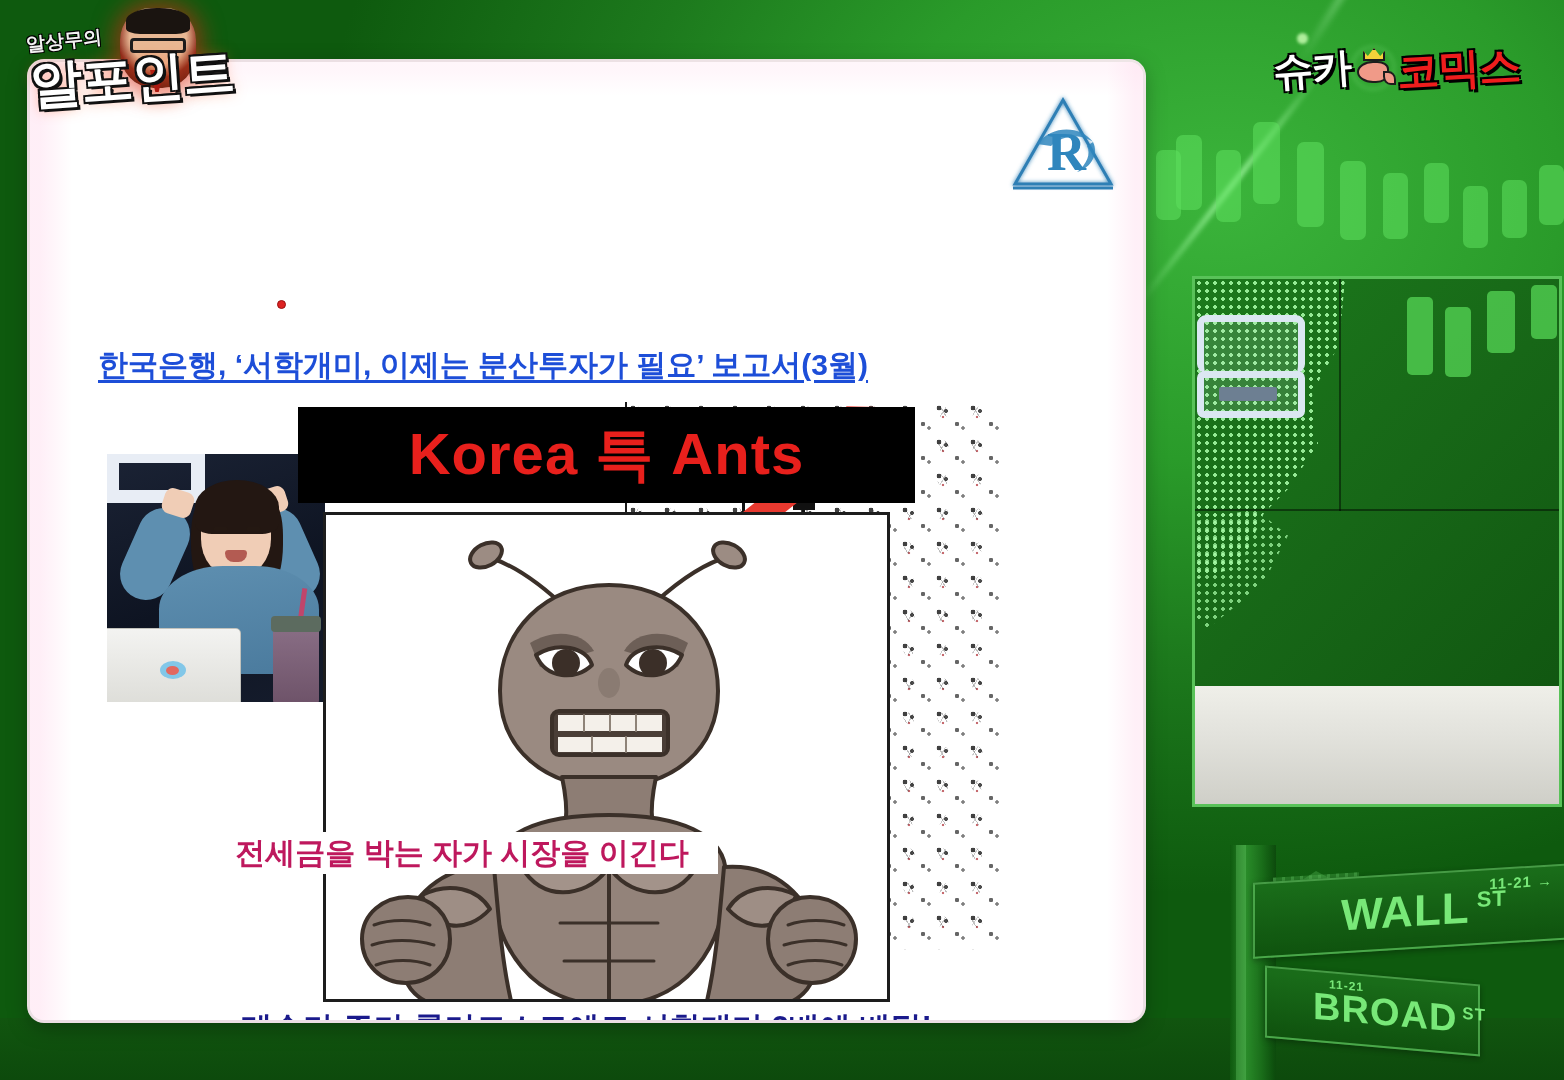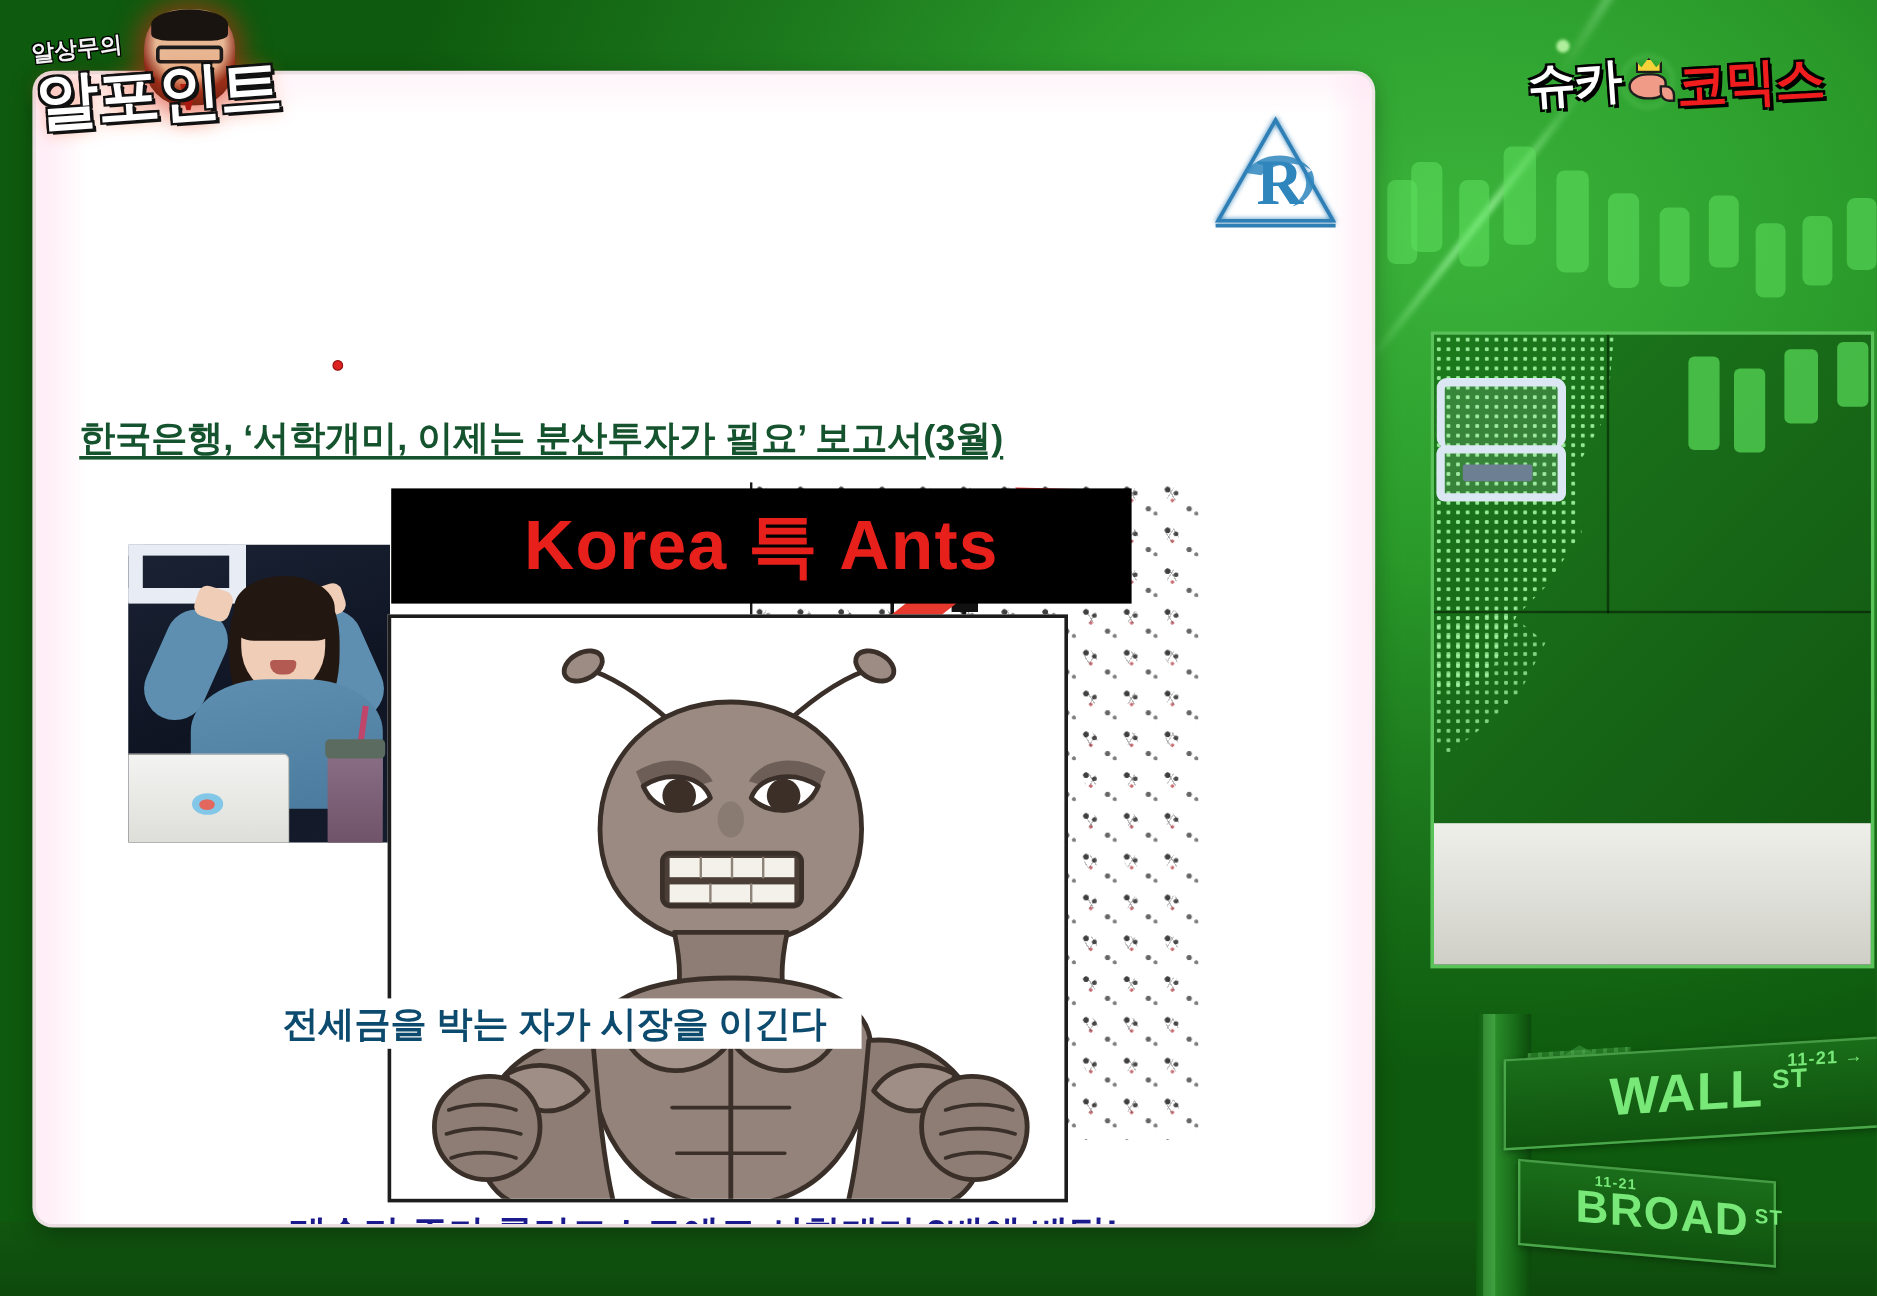--- a/index.html
+++ b/index.html
@@ -219,22 +219,22 @@
 
   #headline-blue{
     position:absolute; left:52px; top:192px;
     font-size:42px; font-weight:700; color:#1a1a8c; white-space:nowrap;
   }
   #headline-blue .dotmark{
     position:absolute; left:195px; top:46px; width:9px; height:9px;
     border-radius:50%; background:#d22; border:1px solid #911;
   }
   #headline-red{
-    position:absolute; left:36px; top:283px;
-    font-size:30px; font-weight:700; color:#14532d;
+    position:absolute; left:68px; top:283px;
+    font-size:30px; font-weight:700; color:#1d4ed8;
     text-decoration:underline; text-decoration-thickness:3px;
     text-underline-offset:5px; white-space:nowrap;
   }
 
   
   #collage{ position:absolute; left:0; top:340px; width:1113px; height:618px; }
 
   
   #swarm{
     position:absolute; left:595px; top:0; width:375px; height:548px;
@@ -278,37 +278,36 @@
     content:""; position:absolute; right:-30px; top:-20px;
     border-left:40px solid #e8392f;
     border-top:33px solid transparent; border-bottom:33px solid transparent;
   }
 
   
   #banner{
     position:absolute; left:268px; top:5px; width:617px; height:96px;
     background:#000; display:flex; align-items:center; justify-content:center;
     z-index:6;
-    margin-left:28px;
   }
   #banner span{
     color:#e8201c; font-size:58px; font-weight:700; letter-spacing:1px;
   }
 
   
   #antbox{
     position:absolute; left:293px; top:110px; width:567px; height:490px;
     background:#fff; border:3px solid #1d1d1d; overflow:hidden; z-index:5;
   }
   #antcaption{
     position:absolute; left:176px; top:430px; width:512px; height:42px;
     background:#fff; z-index:8; display:flex; align-items:center; justify-content:center;
   }
   #antcaption span{
-    color:#0c4a6e; font-size:30px; font-weight:700; white-space:nowrap;
+    color:#be185d; font-size:30px; font-weight:700; white-space:nowrap;
   }
 
   #bottom-blue{
     position:absolute; left:0; right:0; top:605px; text-align:center;
     font-size:31px; font-weight:700; color:#1a1a8c;
     text-decoration:underline; text-decoration-thickness:3px; text-underline-offset:5px;
   }
 
   
   #show-logo{ position:absolute; left:12px; top:6px; width:230px; height:112px; z-index:30; }

